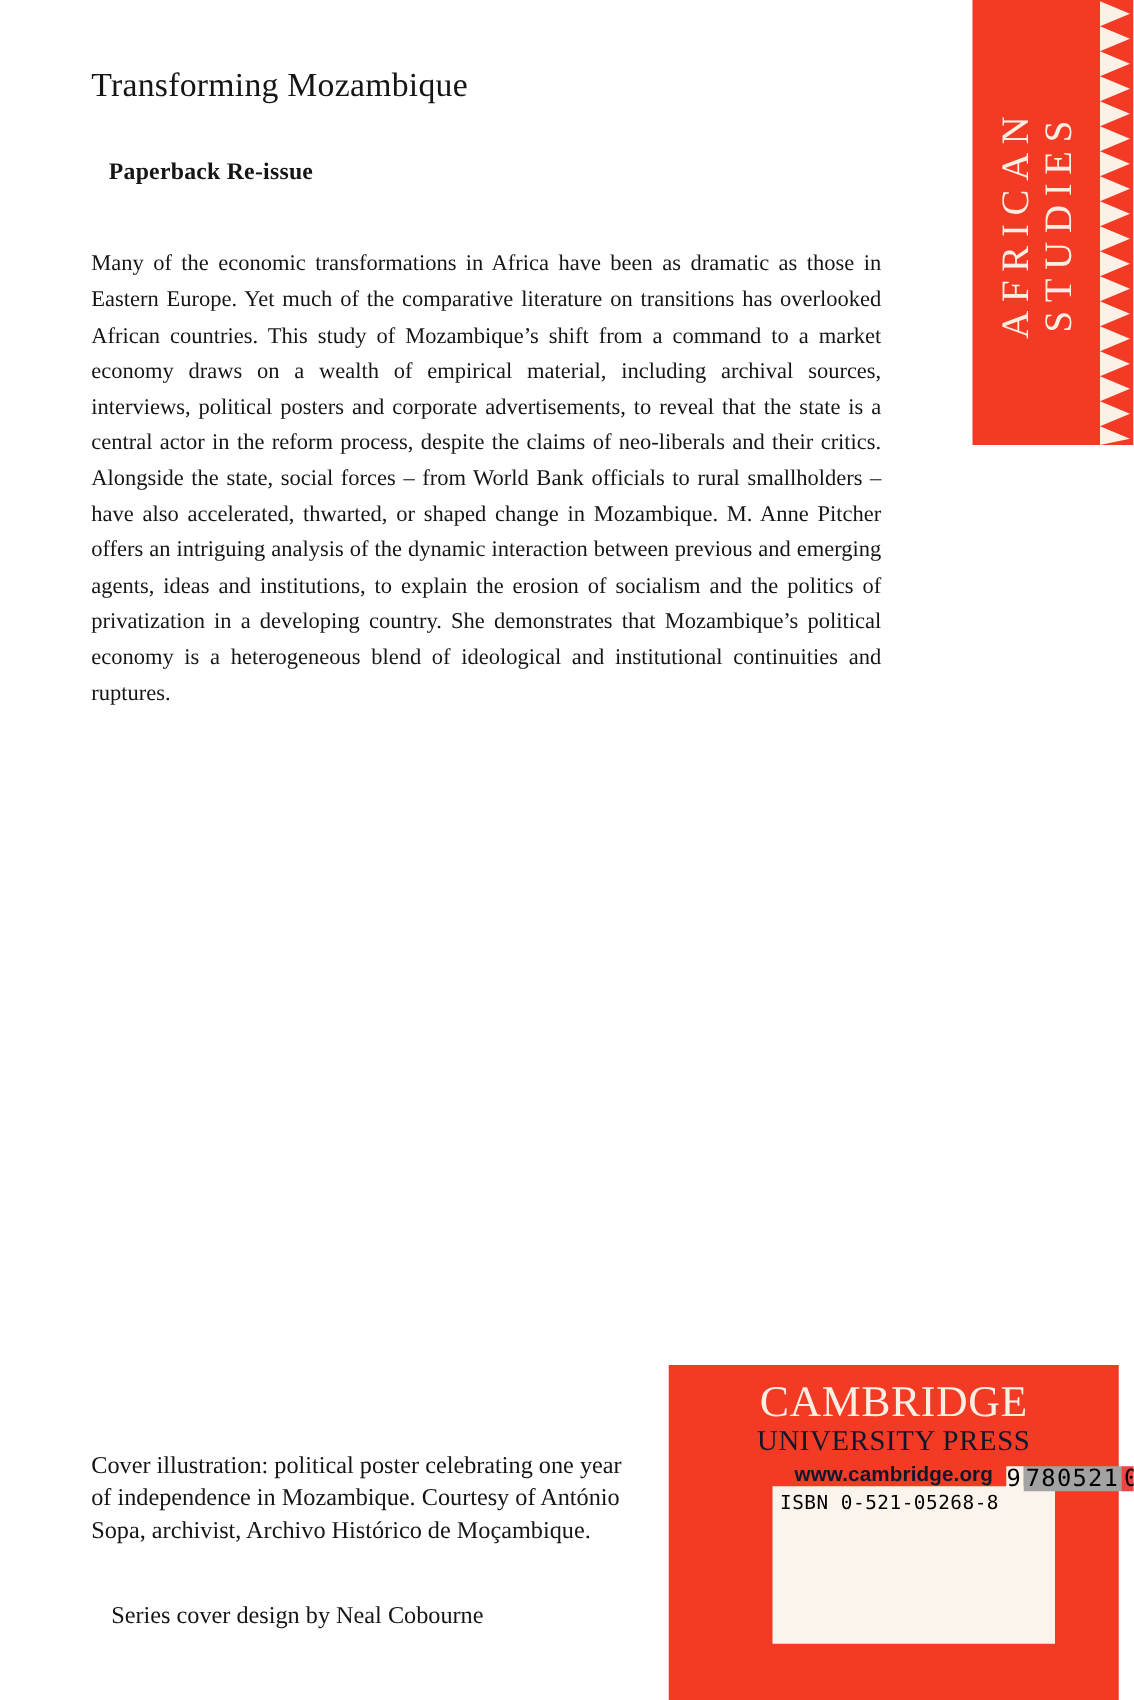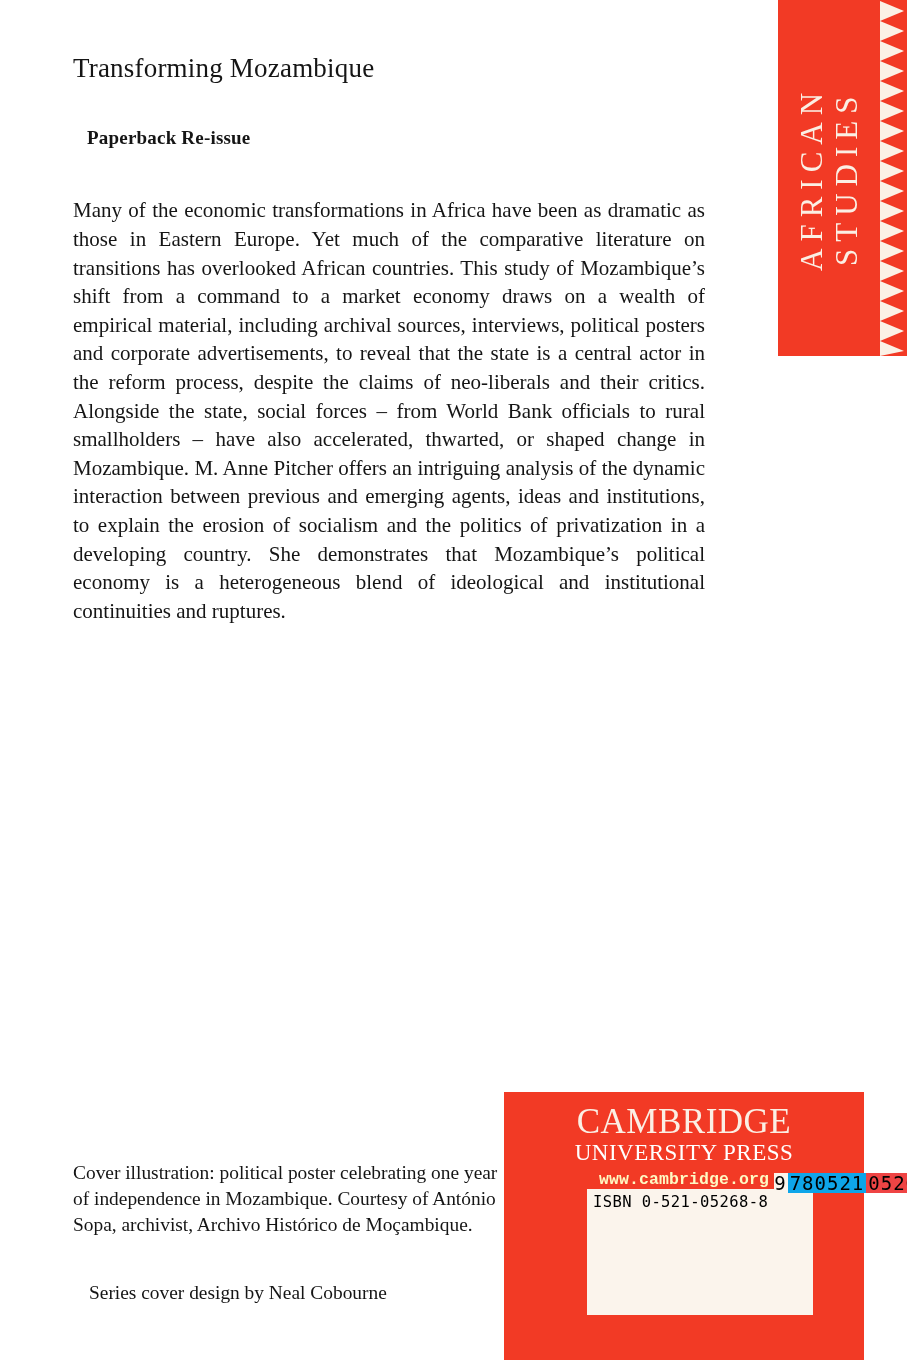--- a/index.html
+++ b/index.html
@@ -76,21 +76,21 @@
     letter-spacing: 0.2px;
   }
   .edition-note {
     font-size: 19px;
     font-weight: bold;
     margin: 14px;
     padding-top: 29px;
     letter-spacing: 0.2px;
   }
   .blurb {
-    font-size: 21px;
+    font-size: 18px;
     line-height: 28.6px;
     text-align: justify;
     text-justify: inter-word;
     margin: 0;
     padding-top: 33px;
     hyphens: none;
   }
 
   
   .credits {
@@ -107,21 +107,21 @@
   .credit-designer {
     font-size: 19.4px;
     line-height: 26px;
     margin: 16px;
     padding-top: 26px;
   }
 
   
   .publisher-block {
     position: absolute;
-    left: 504px;
+    left: 535px;
     top: 1092px;
     width: 360px;
     height: 268px;
     background: #F23A25;
     z-index: 2;
   }
   .cup-logo {
     text-align: center;
     padding-top: 12px;
   }
@@ -129,30 +129,30 @@
     color: #FBEFE4;
     font-family: "Liberation Serif", "DejaVu Serif", serif;
     font-size: 35px;
     line-height: 36px;
     letter-spacing: 0.5px;
     font-variant: small-caps;
     text-transform: uppercase;
     font-weight: normal;
   }
   .cup-sub {
-    color: #ffffff;
+    color: #0f172a;
     font-family: "Liberation Serif", "DejaVu Serif", serif;
     font-size: 23px;
     line-height: 26px;
     letter-spacing: 0.5px;
     text-transform: uppercase;
   }
   .cup-url {
-    color: #fef9c3;
-    font-family: Liberation Mono, monospace;
+    color: #0f172a;
+    font-family: Liberation Sans, sans-serif;
     font-size: 16.5px;
     font-weight: bold;
     line-height: 22px;
     padding-top: 3px;
     letter-spacing: 0.1px;
   }
 
   .barcode-panel {
     position: absolute;
     left: 83px;
@@ -186,21 +186,21 @@
     font-family: "DejaVu Sans Mono", "Liberation Mono", monospace;
     font-size: 19px;
     line-height: 20px;
     color: #000;
     padding: 0 2px 1px 2px;
     margin-top: -20px;
     position: relative;
     z-index: 2;
   }
   .ean-line .ean-lead { background: #FBF4EC; padding-right: 2px; }
-  .ean-line .ean-mid  { background: #0ea5e9; padding: 0 2px; letter-spacing: 1px; }
+  .ean-line .ean-mid  { background: #a3a3a3; padding: 0 2px; letter-spacing: 1px; }
   .ean-line .ean-tail { background: #ef4444; padding: 0 2px; letter-spacing: 1px; }
   .ean-line .ean-guard { background: #FBF4EC; padding-left: 1px; }
 </style>
 </head>
 <body>
 
 <div class="cover">
 
   <div class="series-banner">
     <div class="series-words">

